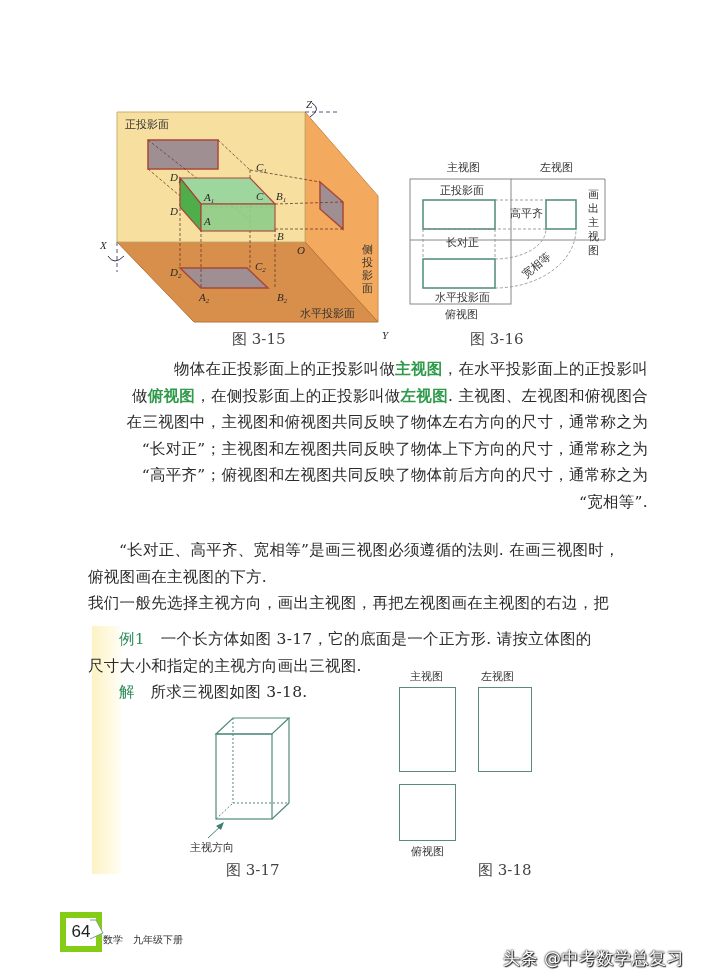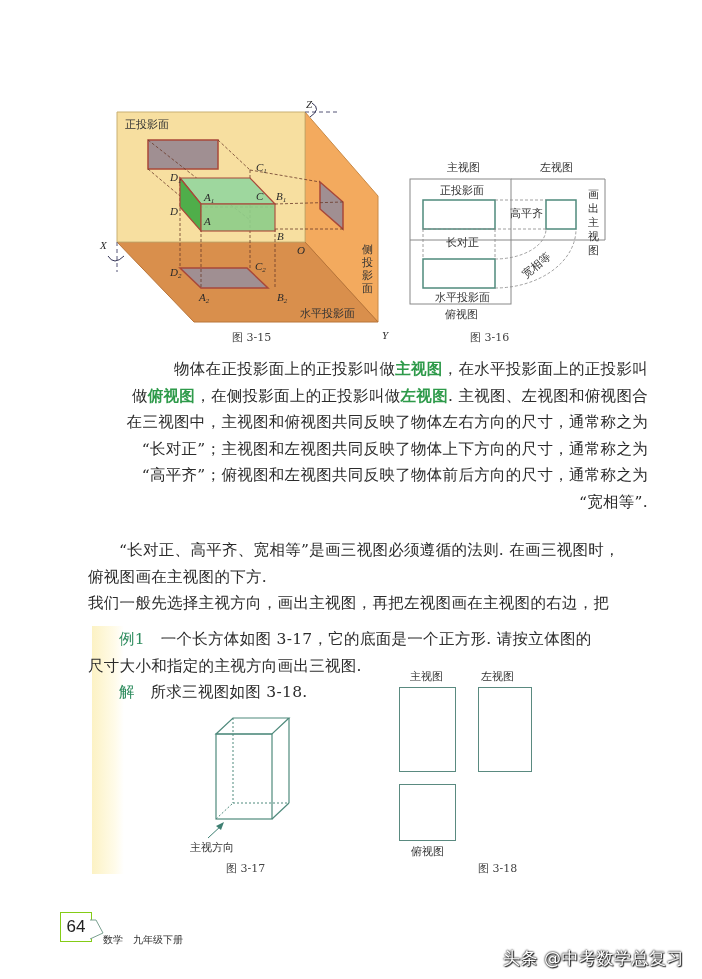--- a/index.html
+++ b/index.html
@@ -1,35 +1,35 @@
 <!DOCTYPE html>
 <html><head>
   <meta charset="utf-8">
   <style>
     html, body { margin: 0; padding: 0; }
     body {
       width: 702px; height: 979px; background: #ffffff; position: relative; overflow: hidden;
       font-family: "DejaVu Serif", "Liberation Serif", serif; color: #2a2a2a;
     }
     .abs { position: absolute; }
-    .fig-caption { position: absolute; font-size: 11px; color: #444; }
+    .fig-caption { position: absolute; font-size: 15px; color: #444; }
     .para { position: absolute; left: 88px; width: 560px; font-size: 15.5px; line-height: 26.5px; letter-spacing: 0.3px; color: #2b2b2b; }
     .para .line { white-space: nowrap; display: block; }
     .hl { color: #2e9a4a; font-weight: bold; }
     .indent { padding-left: 31px; }
     .example-bar {
       position: absolute; left: 92px; top: 626px; width: 32px; height: 248px;
       background: linear-gradient(to right, #fcf2c4, #fffbe9 70%, #ffffff);
     }
     .example-label { color: #2e8c5e; }
     .label-sm { font-size: 11px; color: #333; position: absolute; white-space: nowrap; }
     .view-box { position: absolute; border: 1.5px solid #5a8a80; background: #fff; }
     .page-num-box {
       position: absolute; left: 60px; top: 912px; width: 30px; height: 28px;
-      border: 1px solid #84cc16; font-family: "Liberation Sans", sans-serif; font-size: 17px;
+      border: 6px solid #84cc16; font-family: "Liberation Sans", sans-serif; font-size: 17px;
       text-align: center; line-height: 28px; color: #222; background: #fff;
     }
     .footer-text { position: absolute; left: 103px; top: 933px; font-size: 10px; font-family: "Liberation Sans", sans-serif; color: #333; white-space: nowrap; }
     .watermark {
       position: absolute; right: 18px; top: 947px; font-family: "DejaVu Sans", sans-serif;
       font-size: 17px; color: #fff; letter-spacing: 0.5px;
       text-shadow: 0 0 2px #222, 0 0 2px #222, 1px 1px 1px #222;
     }
   </style>
 </head>

